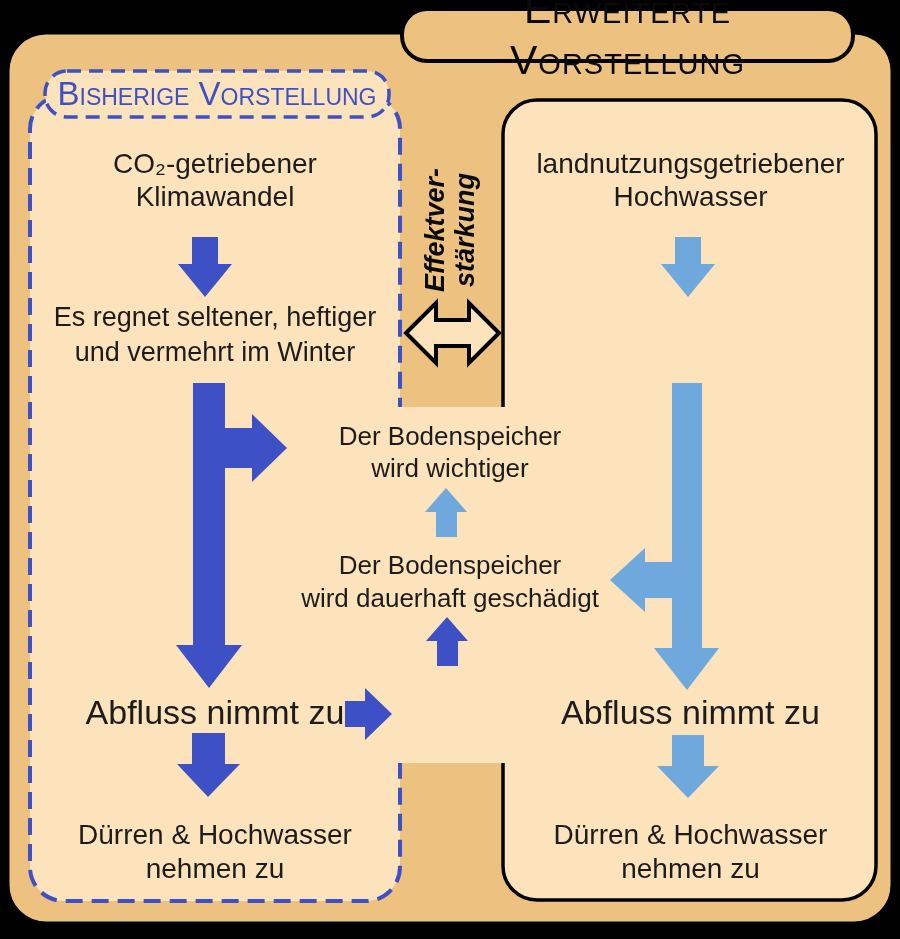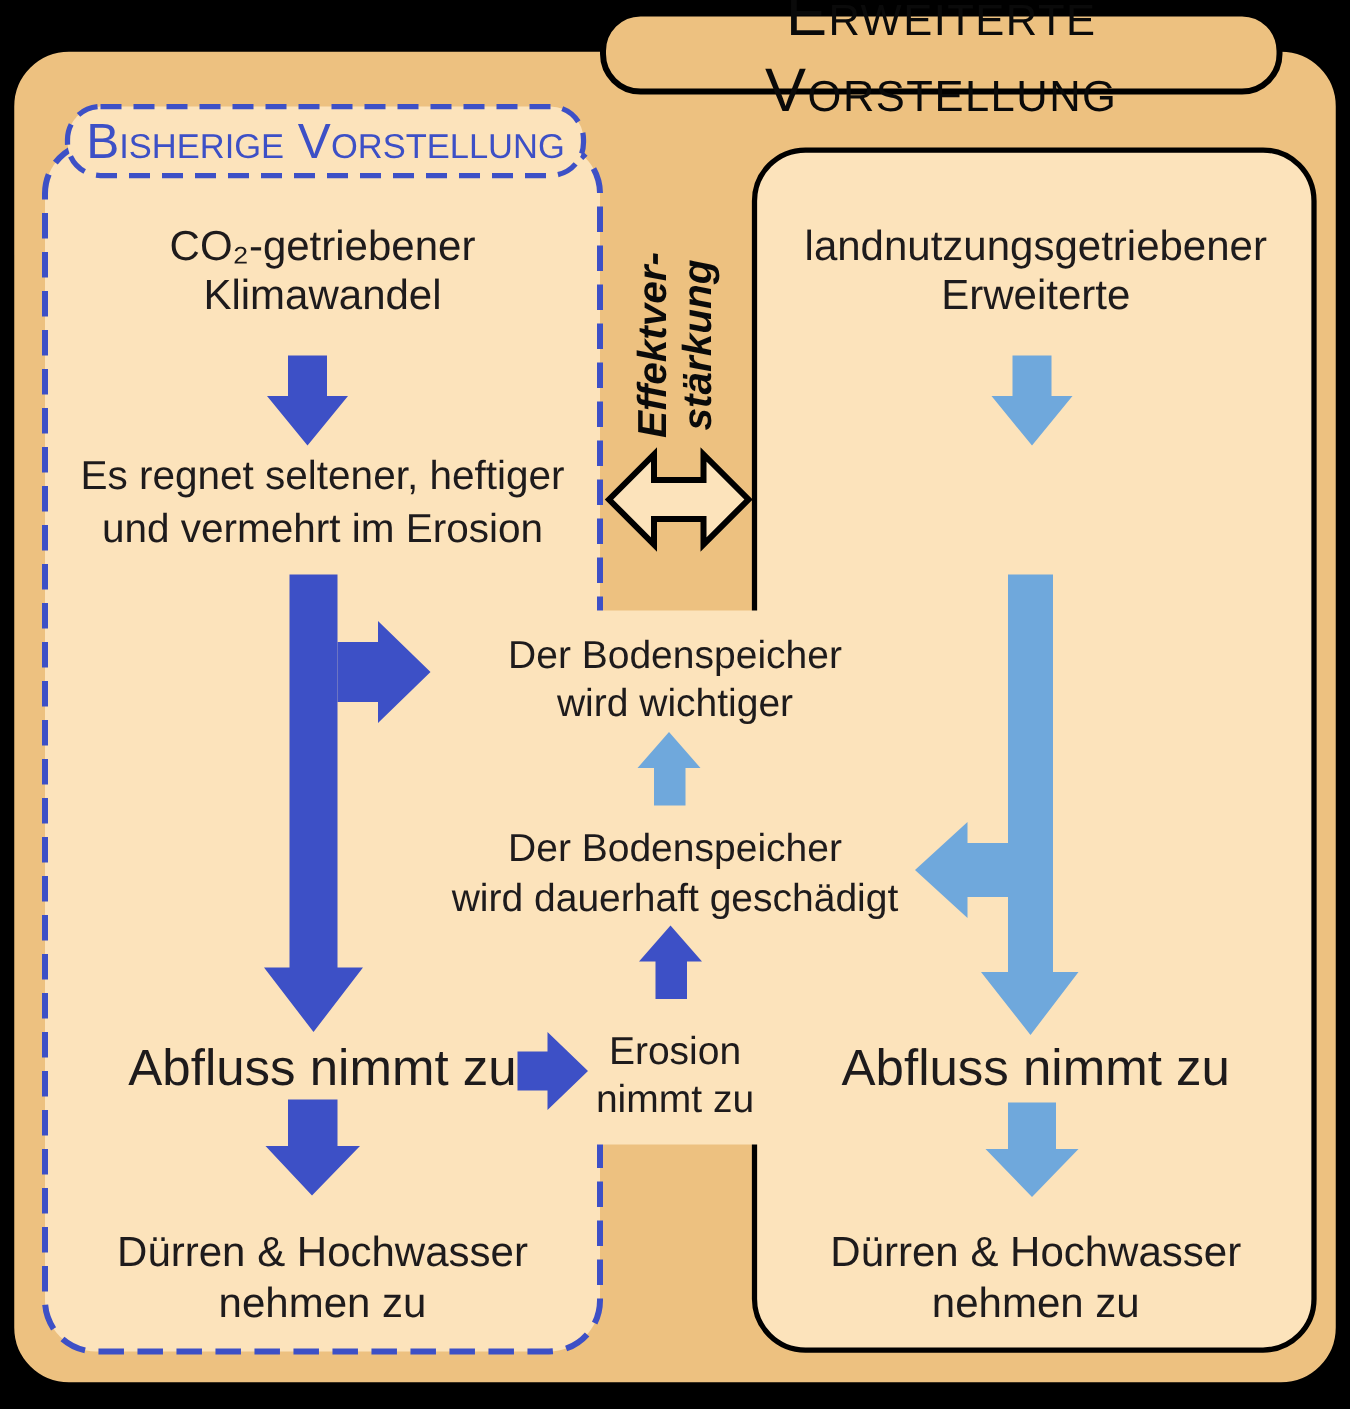--- a/index.html
+++ b/index.html
@@ -90,36 +90,34 @@
 
     <path class="double-arrow" d="M406,333 L436,303 L436,320 L469,320 L469,303 L499,333 L469,363 L469,346 L436,346 L436,363 Z"></path>
   </svg>
 
   <div class="txt label-txt">Bisherige Vorstellung</div>
   <div class="txt title-txt">Erweiterte Vorstellung</div>
 
   <div class="txt l-col hdr">CO₂-getriebener
 Klimawandel</div>
   <div class="txt l-col step1">Es regnet seltener, heftiger
-und vermehrt im Erosion</div>
+und vermehrt im Winter</div>
   <div class="txt l-col step2">Abfluss nimmt zu</div>
   <div class="txt l-col ftr">Dürren &amp; Hochwasser
 nehmen zu</div>
 
   <div class="txt r-col hdr">landnutzungsgetriebener
-Erweiterte</div>
+Hochwasser</div>
   <div class="txt r-col step2">Abfluss nimmt zu</div>
   <div class="txt r-col ftr">Dürren &amp; Hochwasser
 nehmen zu</div>
 
   <div class="txt effekt">
     <div class="effekt-inner">Effektver-
 stärkung</div>
   </div>
 
   <div class="txt node1">Der Bodenspeicher
 wird wichtiger</div>
   <div class="txt node2">Der Bodenspeicher
 wird dauerhaft geschädigt</div>
-  <div class="txt node3">Erosion
-nimmt zu</div>
 
 </div>
 
 </body></html>

